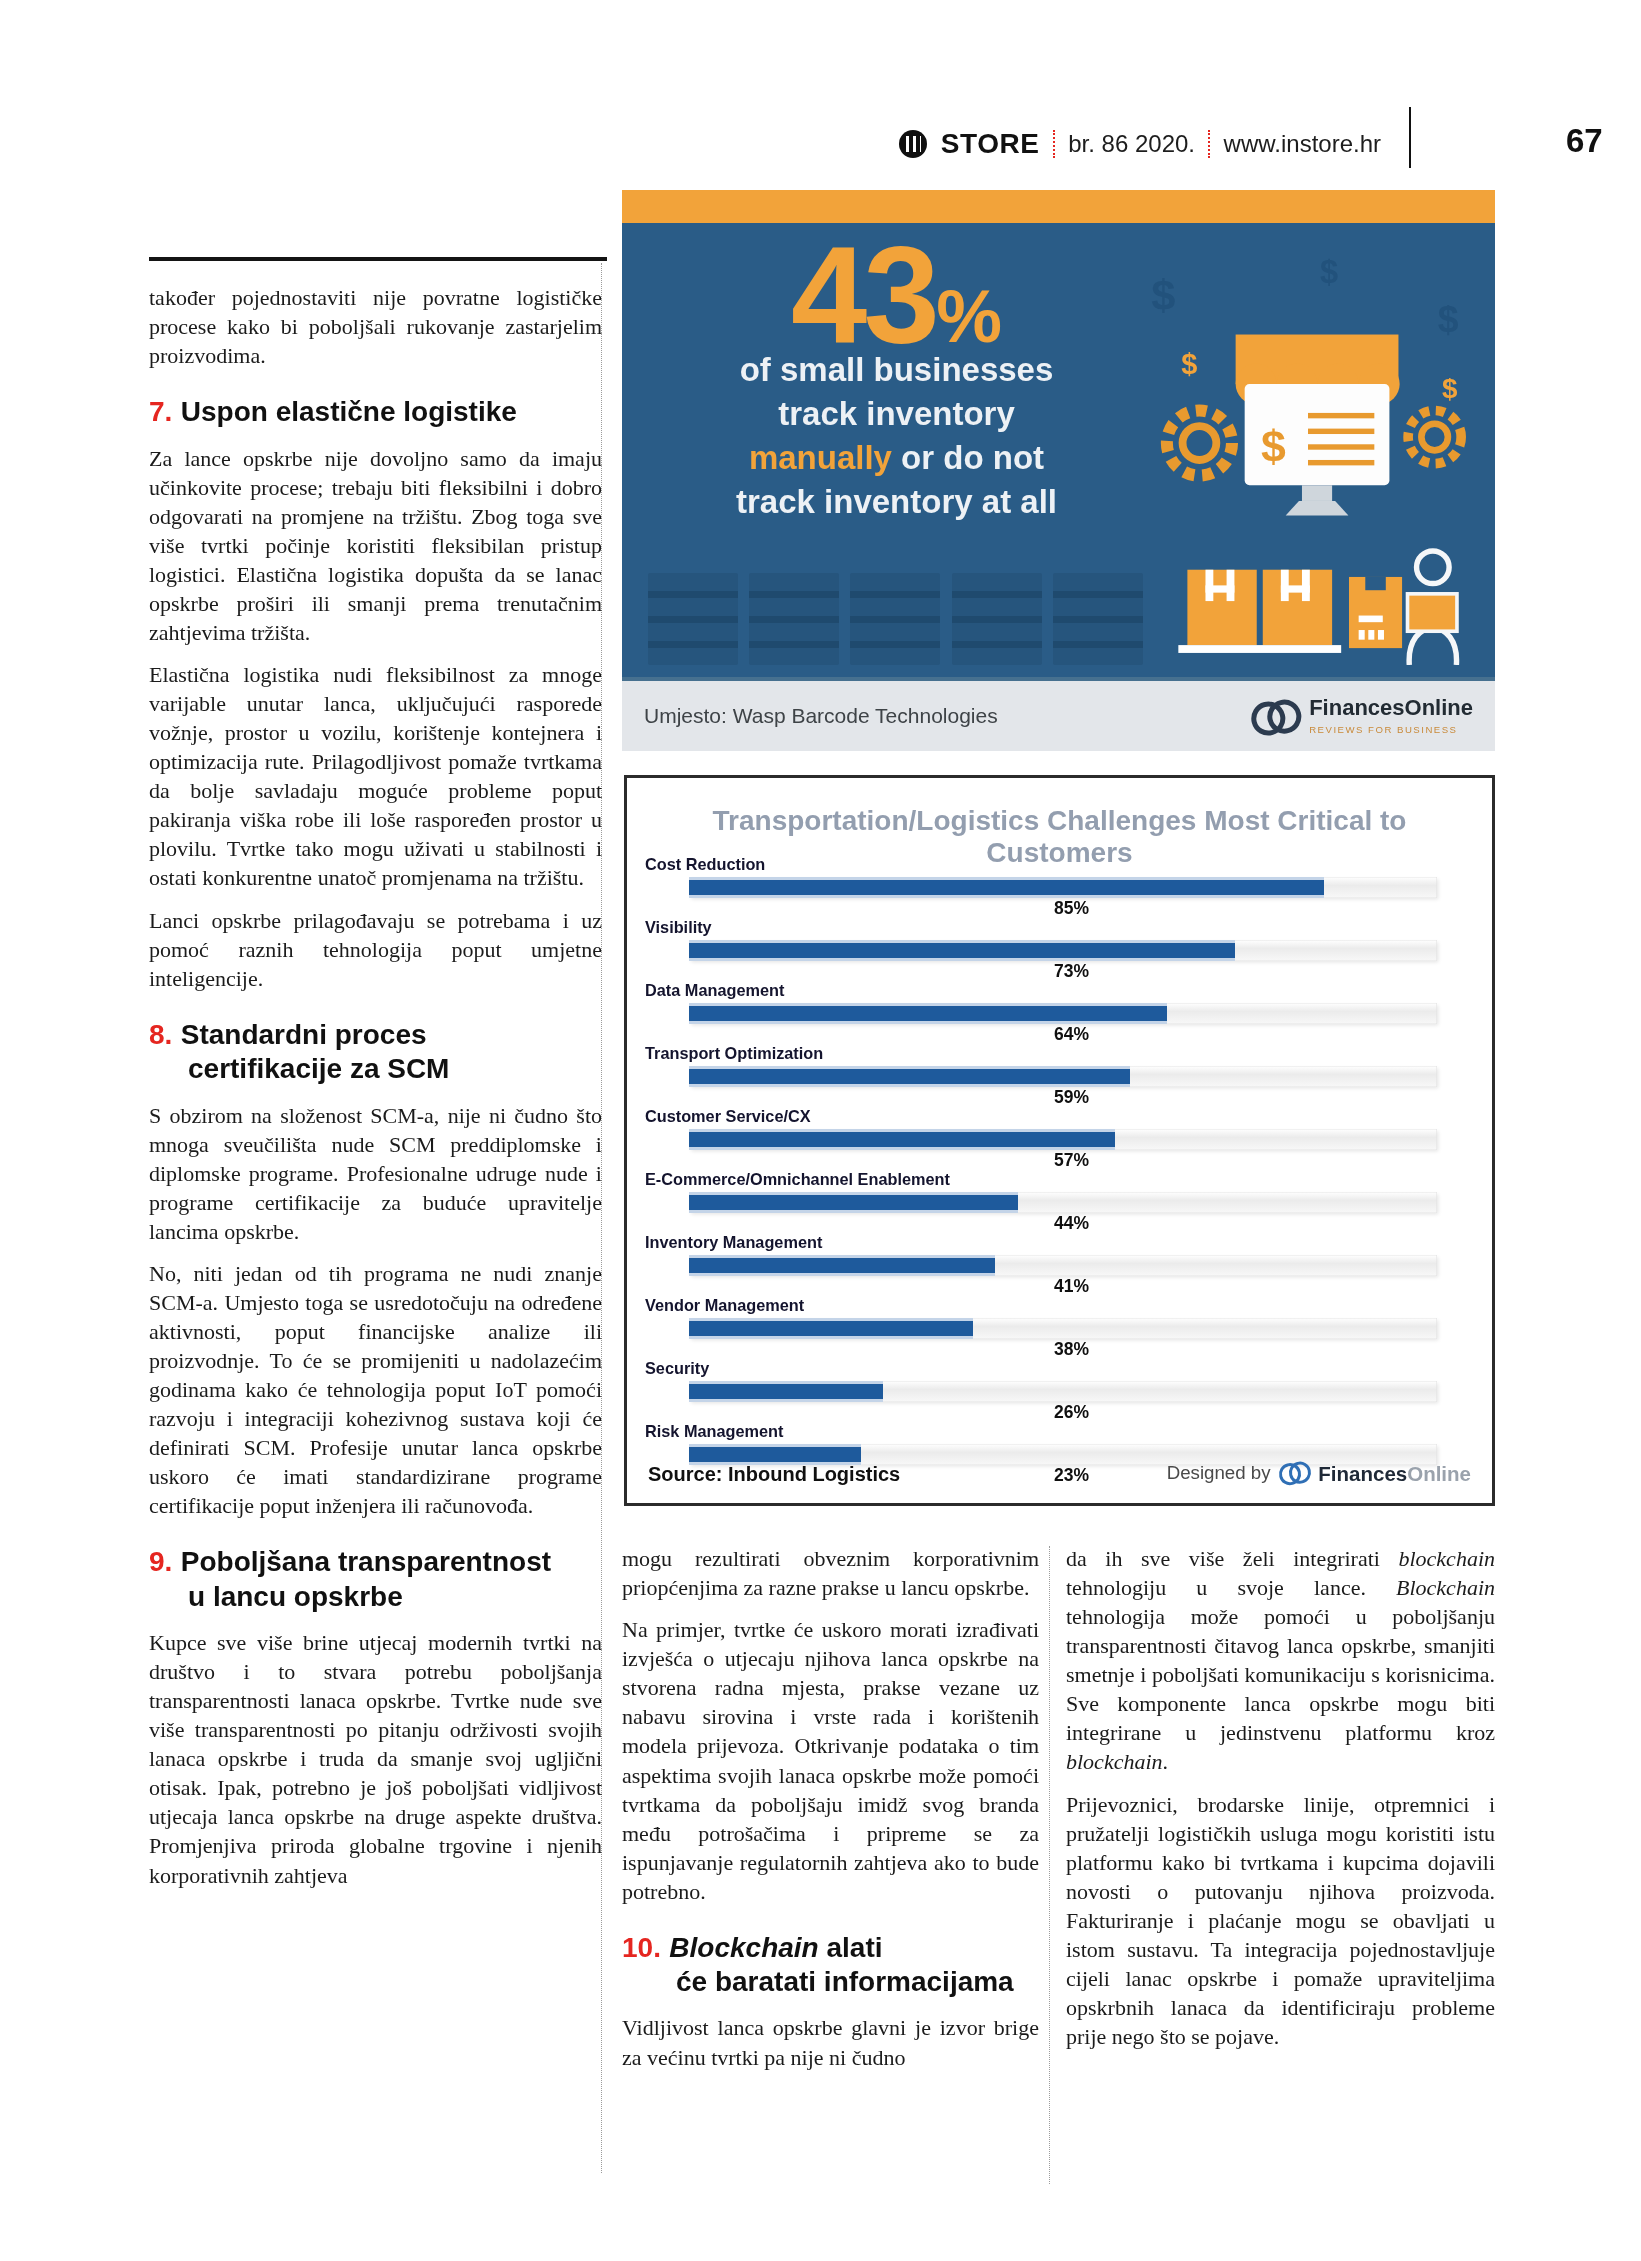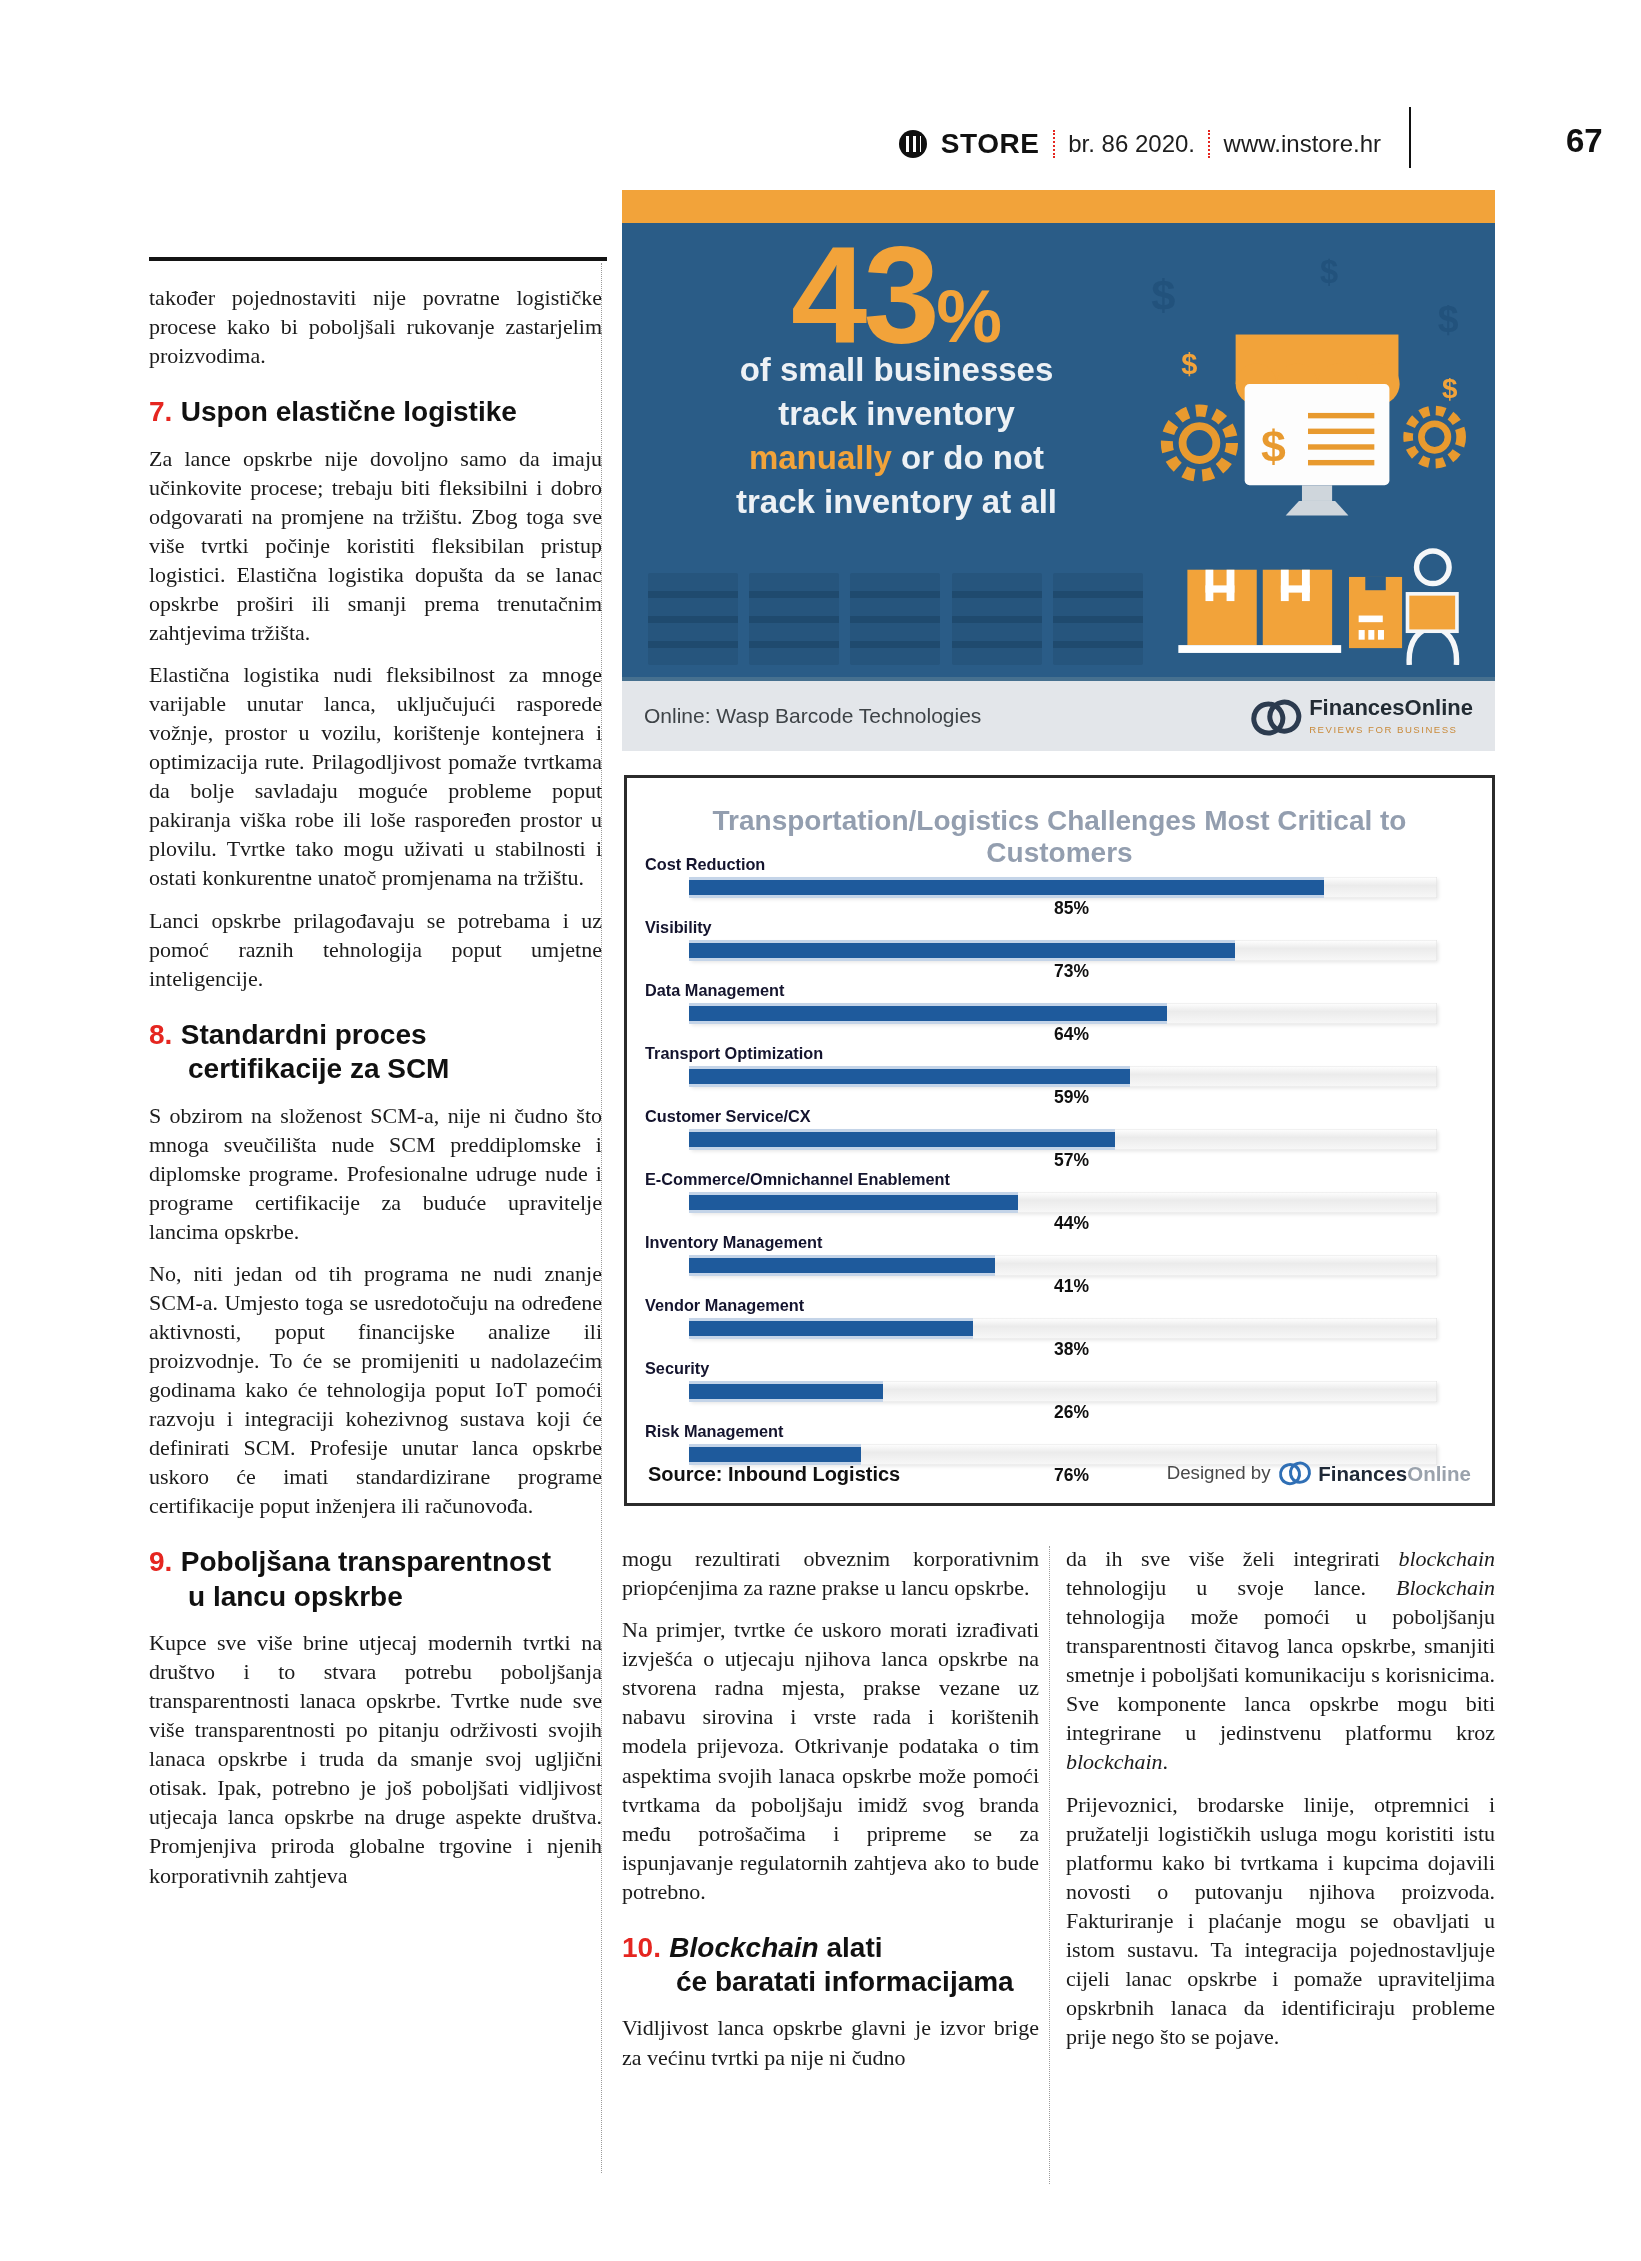--- a/index.html
+++ b/index.html
@@ -186,21 +186,21 @@
         <rect x="406" y="660" width="10" height="16" fill="#fff"></rect>
       </g>
       <g>
         <circle cx="497" cy="556" r="27" fill="none" stroke="#F5F7F9" stroke-width="9"></circle>
         <path d="M458,718 C452,636 542,636 536,718" fill="none" stroke="#F5F7F9" stroke-width="9"></path>
         <rect x="455" y="600" width="82" height="62" fill="#F2A33A" stroke="#F5F7F9" stroke-width="6"></rect>
       </g>
     </svg>
 
     <div class="ig1-src">
-      <span class="src">Online: Wasp Barcode Technologies</span>
+      <span class="src">Umjesto: Wasp Barcode Technologies</span>
       <div class="fo">
         <span class="fo-rings">
             <b></b>
             <b></b>
           </span>
         <span>
           <div class="fo-name">FinancesOnline</div>
           <div class="fo-tag">REVIEWS FOR BUSINESS</div>
         </span>
       </div>
@@ -290,21 +290,21 @@
             </div>
             <div class="cpct">26%</div>
           </div>
         </div>
         <div class="crow">
           <div class="clabel">Risk Management</div>
           <div class="cbar">
             <div class="ctrack">
               <div class="cfill" style="width: 23%;"></div>
             </div>
-            <div class="cpct">76%</div>
+            <div class="cpct">23%</div>
           </div>
         </div>
       </div>
     <div class="chart-footer">
       <span class="cf-src">Source: Inbound Logistics</span>
       <span class="cf-right">
         <span>Designed by</span>
         <span class="cf-rings">
             <b></b>
             <b></b>

